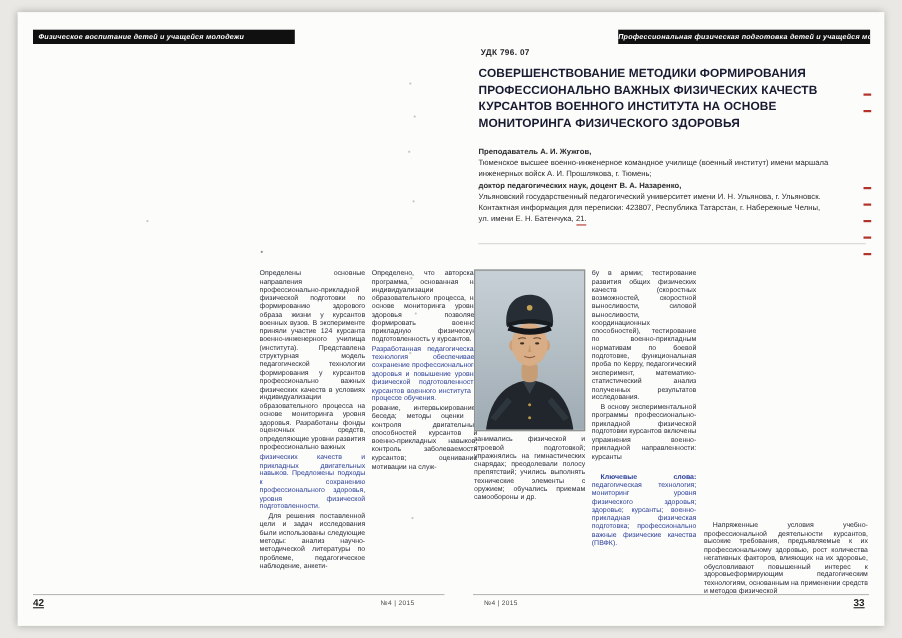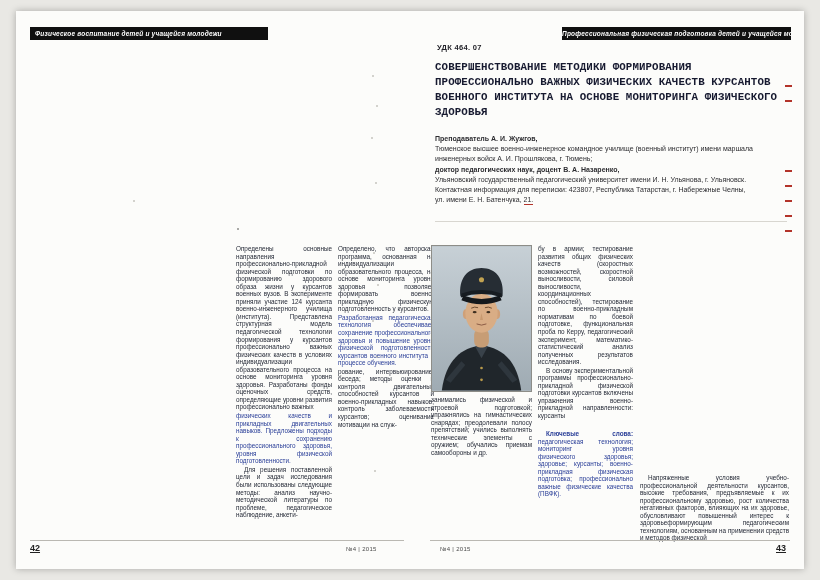--- a/index.html
+++ b/index.html
@@ -24,21 +24,21 @@
     line-height: 13px; letter-spacing: .2px; white-space: nowrap; overflow: hidden;
   }
   .rh-left  { left: 30px;  top: 27px; width: 238px; height: 13px; padding-left: 5px; }
   .rh-right { left: 562px; top: 27px; width: 229px; height: 13px; text-align: right; padding-right: 5px; }
 
   .udc { left: 437px; top: 43px; font-size: 7.5px; font-weight: bold; color: #23232a; letter-spacing: .3px; }
 
   .title {
     left: 435px; top: 60px; width: 344px;
     font-size: 10.8px; font-weight: bold; line-height: 15px;
-    color: var(--title-color, #171a30); letter-spacing: .1px; font-family: Liberation Mono, monospace;
+    color: var(--title-color, #171a30); letter-spacing: .1px;
   }
 
   .authors { left: 435px; top: 134px; width: 350px; font-size: 7px; line-height: 10.2px; color: #2c2c30; }
   .a-bold { font-weight: bold; }
   .red-underline { border-bottom: 1.5px solid var(--mark-red, #b3332a); padding-bottom: .5px; }
   .authors-rule { left: 435px; top: 221px; width: 352px; height: 1px; background: #d8d6d0; }
 
   
   .col {
     position: absolute;
@@ -79,21 +79,21 @@
   .speck { position: absolute; width: 2px; height: 2px; border-radius: 50%; background: #b3b1aa; opacity: .75; }
 </style>
 </head>
 <body>
 
 <div class="sheet"></div>
 
 <div class="abs runhead rh-left">Физическое воспитание детей и учащейся молодежи</div>
 <div class="abs runhead rh-right">Профессиональная физическая подготовка детей и учащейся молодежи</div>
 
-<div class="abs udc">УДК 464. 07</div>
+<div class="abs udc">УДК 796. 07</div>
 <h1 class="abs title">СОВЕРШЕНСТВОВАНИЕ МЕТОДИКИ ФОРМИРОВАНИЯ ПРОФЕССИОНАЛЬНО ВАЖНЫХ ФИЗИЧЕСКИХ КАЧЕСТВ КУРСАНТОВ ВОЕННОГО ИНСТИТУТА НА ОСНОВЕ МОНИТОРИНГА ФИЗИЧЕСКОГО ЗДОРОВЬЯ</h1>
 
 <div class="abs authors">
   <div class="a-bold">Преподаватель А. И. Жужгов,</div>
   <div>Тюменское высшее военно-инженерное командное училище (военный институт) имени маршала инженерных войск А. И. Прошлякова, г. Тюмень;</div>
   <div class="a-bold">доктор педагогических наук, доцент В. А. Назаренко,</div>
   <div>Ульяновский государственный педагогический университет имени И. Н. Ульянова, г. Ульяновск.</div>
   <div>Контактная информация для переписки: 423807, Республика Татарстан, г. Набережные Челны,</div>
   <div><span>ул. имени Е. Н. Батенчука, </span><span class="red-underline">21.</span></div>
 </div>
@@ -180,15 +180,15 @@
 <div class="speck" style="left:377px; top:284px"></div>
 <div class="speck" style="left:372px; top:320px"></div>
 <div class="speck" style="left:376px; top:356px"></div>
 <div class="speck" style="left:374px; top:470px"></div>
 <div class="speck" style="left:133px; top:200px"></div>
 <div class="speck" style="left:237px; top:228px; background:#6a6a66"></div>
 
 <div class="abs footer-rule fr-left"></div>
 <div class="abs footer-rule fr-right"></div>
 <div class="abs pagenum pn-left">42</div>
-<div class="abs pagenum pn-right">43</div>
+<div class="abs pagenum pn-right">33</div>
 <div class="abs issue iss-left">№4 | 2015</div>
 <div class="abs issue iss-right">№4 | 2015</div>
 
 </body></html>

